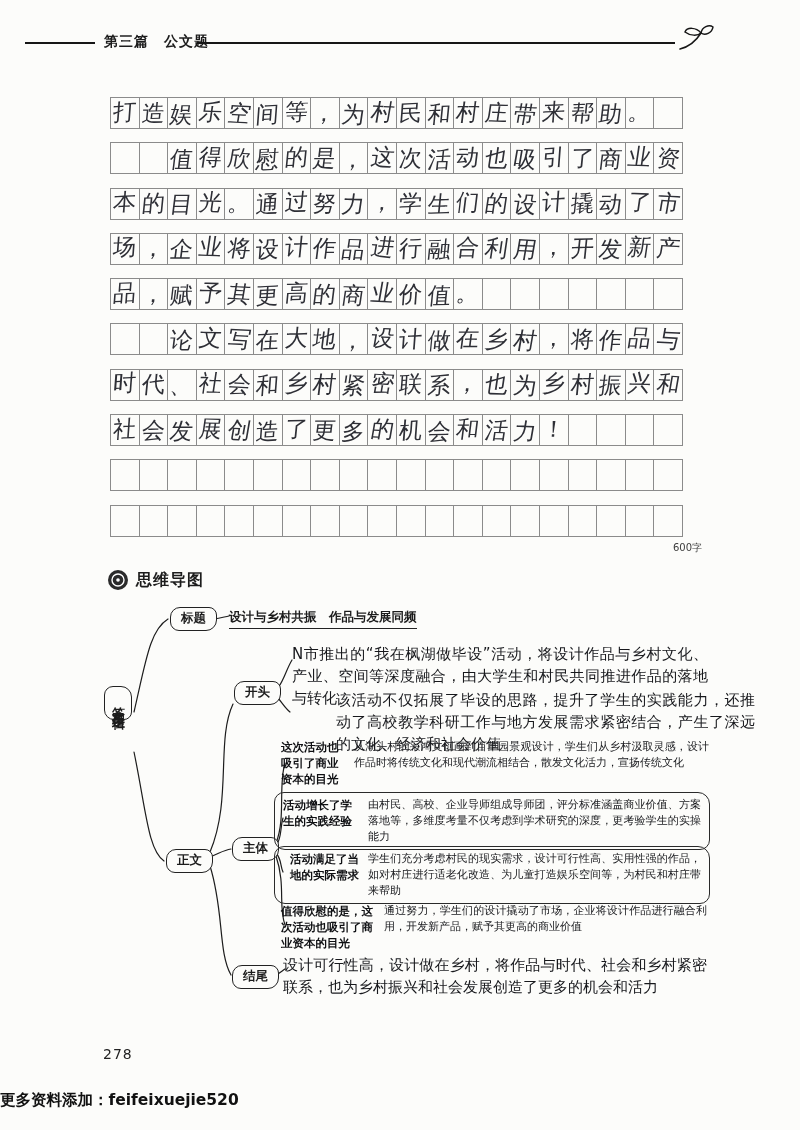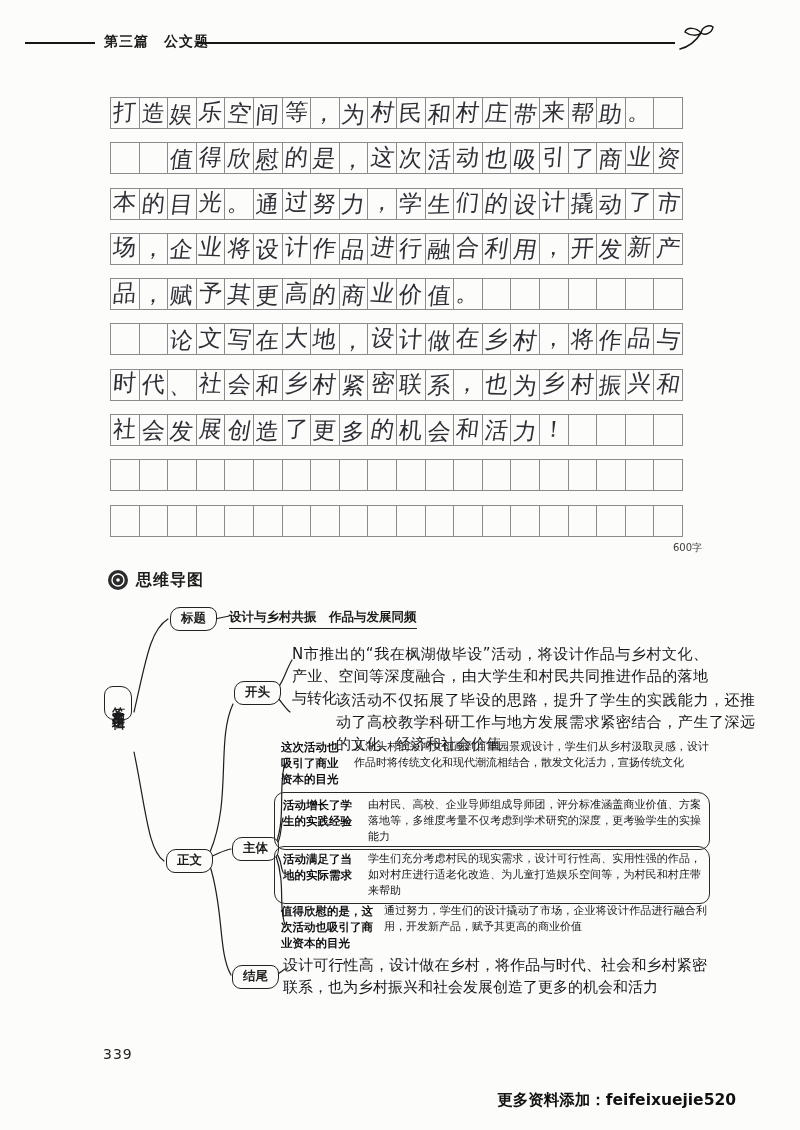--- a/index.html
+++ b/index.html
@@ -70,28 +70,28 @@
     font-size:12.5px; font-weight:bold;
     border-bottom:1.3px solid #222; padding-bottom:2px; white-space:nowrap;
   }
   .mm-p { position:absolute; font-size:15px; line-height:1.45; text-align:justify; color:#17181c; }
   .mm-item { position:absolute; display:flex; gap:9px; align-items:flex-start; }
   .mm-item .lbl { font-weight:bold; font-size:11.5px; line-height:1.4; flex:none; color:#0f1013; }
   .mm-item .dsc { font-size:11px; line-height:1.45; flex:1; text-align:justify; color:#17181c; }
   .boxed { border:1.3px solid #2a2a2a; border-radius:10px 12px 10px 11px; padding:4px 8px; }
   .lbl-1 { width:64px; }
   .lbl-2 { width:76px; }
-  .lbl-3 { width:76px; }
+  .lbl-3 { width:76px;text-align:right; }
   .lbl-4 { width:94px; }
 
   
   .page-num { position:absolute; left:103px; top:1046px; font-size:14px; letter-spacing:1px; color:#222; }
   .promo {
     position:absolute; left:0; top:1090px; width:736px;
-    text-align:right; font-weight:bold; font-size:15.5px; color:#111;
+    text-align:left; font-weight:bold; font-size:15.5px; color:#111;
   }
 </style>
 </head>
 <body>
 
 <div class="hdr-rule rule-short"></div>
 <div class="chapter">第三篇　公文题</div>
 <div class="hdr-rule rule-long"></div>
 <svg class="sprout" viewBox="0 0 40 28">
   <path d="M4 25 C 12 23, 20 17, 25 9"></path>
@@ -663,14 +663,14 @@
   </div>
   <div class="mm-item" style="left:281px; top:303px; width:426px;">
     <div class="lbl lbl-4">值得欣慰的是，这次活动也吸引了商业资本的目光</div>
     <div class="dsc">通过努力，学生们的设计撬动了市场，企业将设计作品进行融合利用，开发新产品，赋予其更高的商业价值</div>
   </div>
 
   <div class="mm-node" style="left:232px; top:365px;">结尾</div>
   <div class="mm-p" style="left:283px; top:355px; width:424px;">设计可行性高，设计做在乡村，将作品与时代、社会和乡村紧密联系，也为乡村振兴和社会发展创造了更多的机会和活力</div>
 </section>
 
-<div class="page-num">339</div>
+<div class="page-num">278</div>
 <div class="promo">更多资料添加：feifeixuejie520</div>
 
 </body></html>

